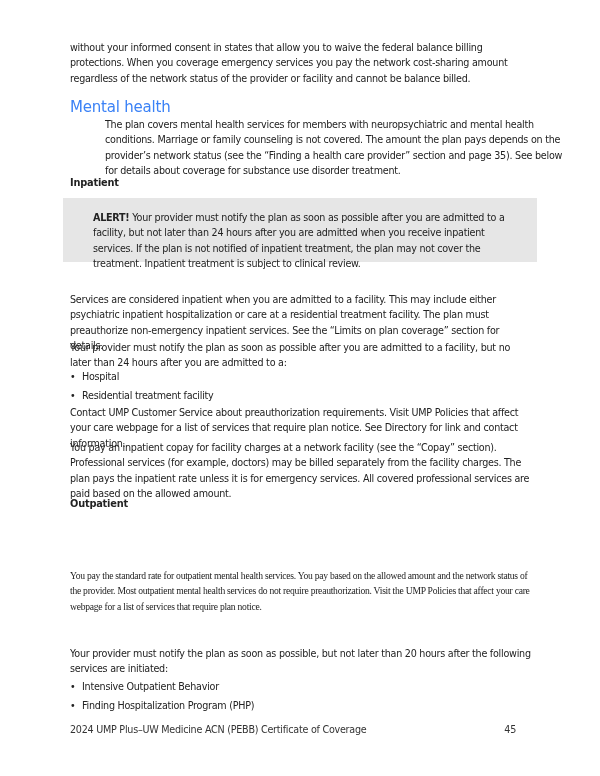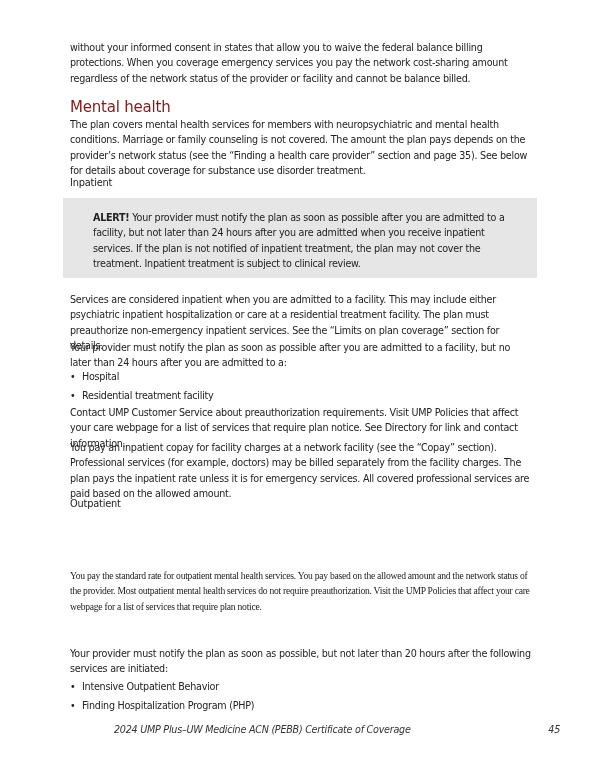--- a/index.html
+++ b/index.html
@@ -2,47 +2,47 @@
 <html><head>
 <meta charset="utf-8">
 <style>
   html, body { margin: 0; padding: 0; background: #ffffff; }
   body { width: 600px; height: 776px; position: relative; overflow: hidden;
          font-family: "DejaVu Sans", sans-serif; color: #222; }
   .page { position: absolute; left: 0; top: 0; width: 600px; height: 776px; }
   .p { position: absolute; left: 70px; width: 462px; font-size: 9.6px; line-height: 15.3px;
        letter-spacing: -0.25px; word-spacing: 0px; margin: 0; }
   .h2 { position: absolute; left: 70px; top: 98px; font-size: 15px; font-weight: normal;
-        color: #7f1d1d; margin: 0; letter-spacing: -0.2px; }
-  .h3 { position: absolute; left: 70px; font-size: 9.8px; font-weight: normal; margin: 0; letter-spacing: -0.2px; }
+        color: #3b82f6; margin: 0; letter-spacing: -0.2px; }
+  .h3 { position: absolute; left: 70px; font-size: 9.8px; font-weight: bold; margin: 0; letter-spacing: -0.2px; }
   .alert { position: absolute; left: 63px; width: 474px; background: #e6e6e6; }
   .alert .txt { position: absolute; left: 30px; width: 425px; font-size: 9.6px; line-height: 15.3px;
                 letter-spacing: -0.25px; margin: 0; }
   .alert b { font-weight: bold; }
   .bullet { position: absolute; left: 70px; font-size: 9.6px; line-height: 14px; letter-spacing: -0.25px; }
   .bullet .dot { position: absolute; left: 0; top: 0; }
   .bullet .lbl { position: absolute; left: 12px; white-space: nowrap; }
   .footer { position: absolute; left: 70px; top: 724px; width: 462px; font-size: 9.6px;
-            font-style: italic; color: #333; letter-spacing: -0.25px; margin-left: 44px; }
+            color: #333; letter-spacing: -0.25px; }
   .footer .pg { position: absolute; right: 16px; top: 0; }
 </style>
 </head>
 <body>
 
 <div class="page">
 
   <p class="p" style="top:40px;">without your informed consent in states that allow you to waive the federal balance billing protections. When you coverage emergency services you pay the network cost-sharing amount regardless of the network status of the provider or facility and cannot be balance billed.</p>
 
   <h2 class="h2">Mental health</h2>
 
-  <p class="p" style="top:117px;">The plan covers mental health services for members with neuropsychiatric and mental health conditions. Marriage or family counseling is not covered. The amount the plan pays depends on the provider’s network status (see the “Finding a health care provider” section and page 35). See below for details about coverage for substance use disorder treatment.</p>
+  <p class="p" style="top:117px;margin-left:35px;">The plan covers mental health services for members with neuropsychiatric and mental health conditions. Marriage or family counseling is not covered. The amount the plan pays depends on the provider’s network status (see the “Finding a health care provider” section and page 35). See below for details about coverage for substance use disorder treatment.</p>
 
   <h3 class="h3" style="top:177px;">Inpatient</h3>
 
-  <div class="alert" style="top:198px; height:80px;">
+  <div class="alert" style="top:198px; height:64px;">
     <p class="txt" style="top:12px;"><b>ALERT!</b><span> Your provider must notify the plan as soon as possible after you are admitted to a facility, but not later than 24 hours after you are admitted when you receive inpatient services. If the plan is not notified of inpatient treatment, the plan may not cover the treatment. Inpatient treatment is subject to clinical review.</span></p>
   </div>
 
   <p class="p" style="top:292px;">Services are considered inpatient when you are admitted to a facility. This may include either psychiatric inpatient hospitalization or care at a residential treatment facility. The plan must preauthorize non-emergency inpatient services. See the “Limits on plan coverage” section for details.</p>
   <p class="p" style="top:340px;">Your provider must notify the plan as soon as possible after you are admitted to a facility, but no later than 24 hours after you are admitted to a:</p>
 
   <div class="bullet" style="top:370px;">
     <span class="dot">•</span>
     <span class="lbl">Hospital</span>
   </div>

